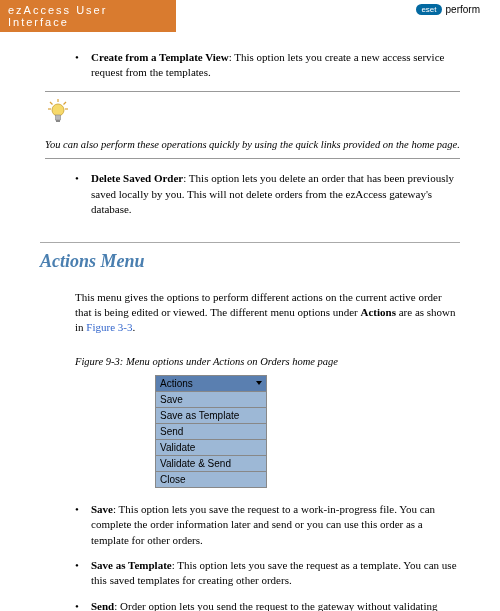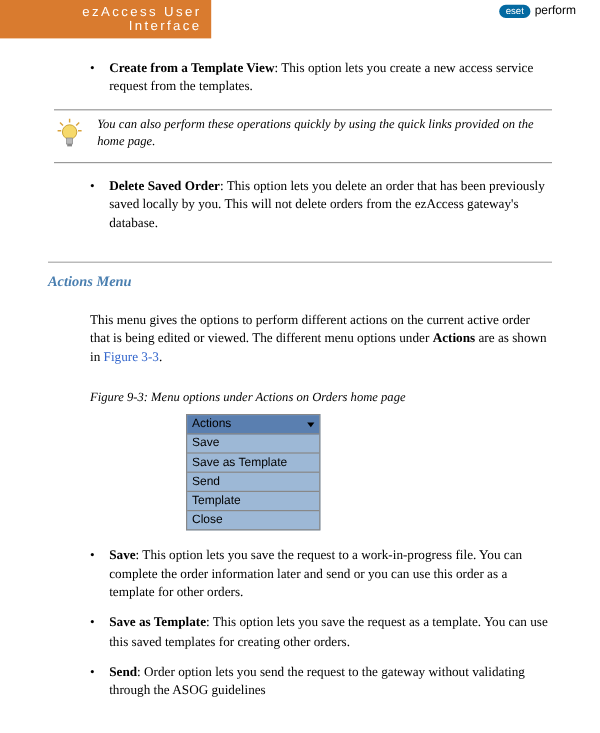--- a/index.html
+++ b/index.html
@@ -18,21 +18,20 @@
     padding-bottom: 30px;
   }
   .header-bar {
     background: #d97b2f;
     color: #fff;
     font-family: Arial, sans-serif;
     font-size: 11px;
     letter-spacing: 2px;
     padding: 4px 8px;
     width: 160px;
-    text-align: right;
   }
   .logo-area {
     position: absolute;
     top: 4px;
     right: 20px;
     font-family: Arial, sans-serif;
     font-size: 10px;
     display: flex;
     align-items: center;
     gap: 4px;
@@ -61,41 +60,42 @@
   .bullet-text { flex: 1; }
   .bold { font-weight: bold; }
   .tip-box {
     border-top: 1px solid #999;
     border-bottom: 1px solid #999;
     display: flex;
     align-items: flex-start;
     padding: 6px 0;
     margin: 6px 0 12px -30px;
     gap: 10px;
+    flex-direction: column;
   }
   .tip-icon {
     width: 26px;
     flex-shrink: 0;
     text-align: center;
   }
   .tip-text {
     font-style: italic;
     line-height: 1.4;
     font-size: 10.5px;
   }
   .tip-text .italic { font-style: italic; }
   .section-rule {
     border-top: 1px solid #aaa;
     margin: 24px 0 8px -35px;
   }
   .section-heading {
     color: #4a7fb0;
     font-family: Georgia, serif;
     font-style: italic;
-    font-size: 12px;
+    font-size: 18px;
     font-weight: bold;
     margin: 0 0 18px -35px;
   }
   .para {
     line-height: 1.4;
     margin-bottom: 20px;
   }
   .link { color: #3366cc; }
   .figure-caption {
     font-style: italic;
@@ -206,21 +206,24 @@
           <div class="menu-row">
             <span>Save</span>
           </div>
           <div class="menu-row">
             <span>Save as Template</span>
           </div>
           <div class="menu-row">
             <span>Send</span>
           </div>
           <div class="menu-row">
-            <span>Template</span>
+            <span>Validate</span>
+          </div>
+          <div class="menu-row">
+            <span>Validate &amp; Send</span>
           </div>
           <div class="menu-row">
             <span>Close</span>
           </div>
         </div>
     </div>
 
     <div class="bullet-item">
       <div class="bullet-dot">•</div>
       <div class="bullet-text">

